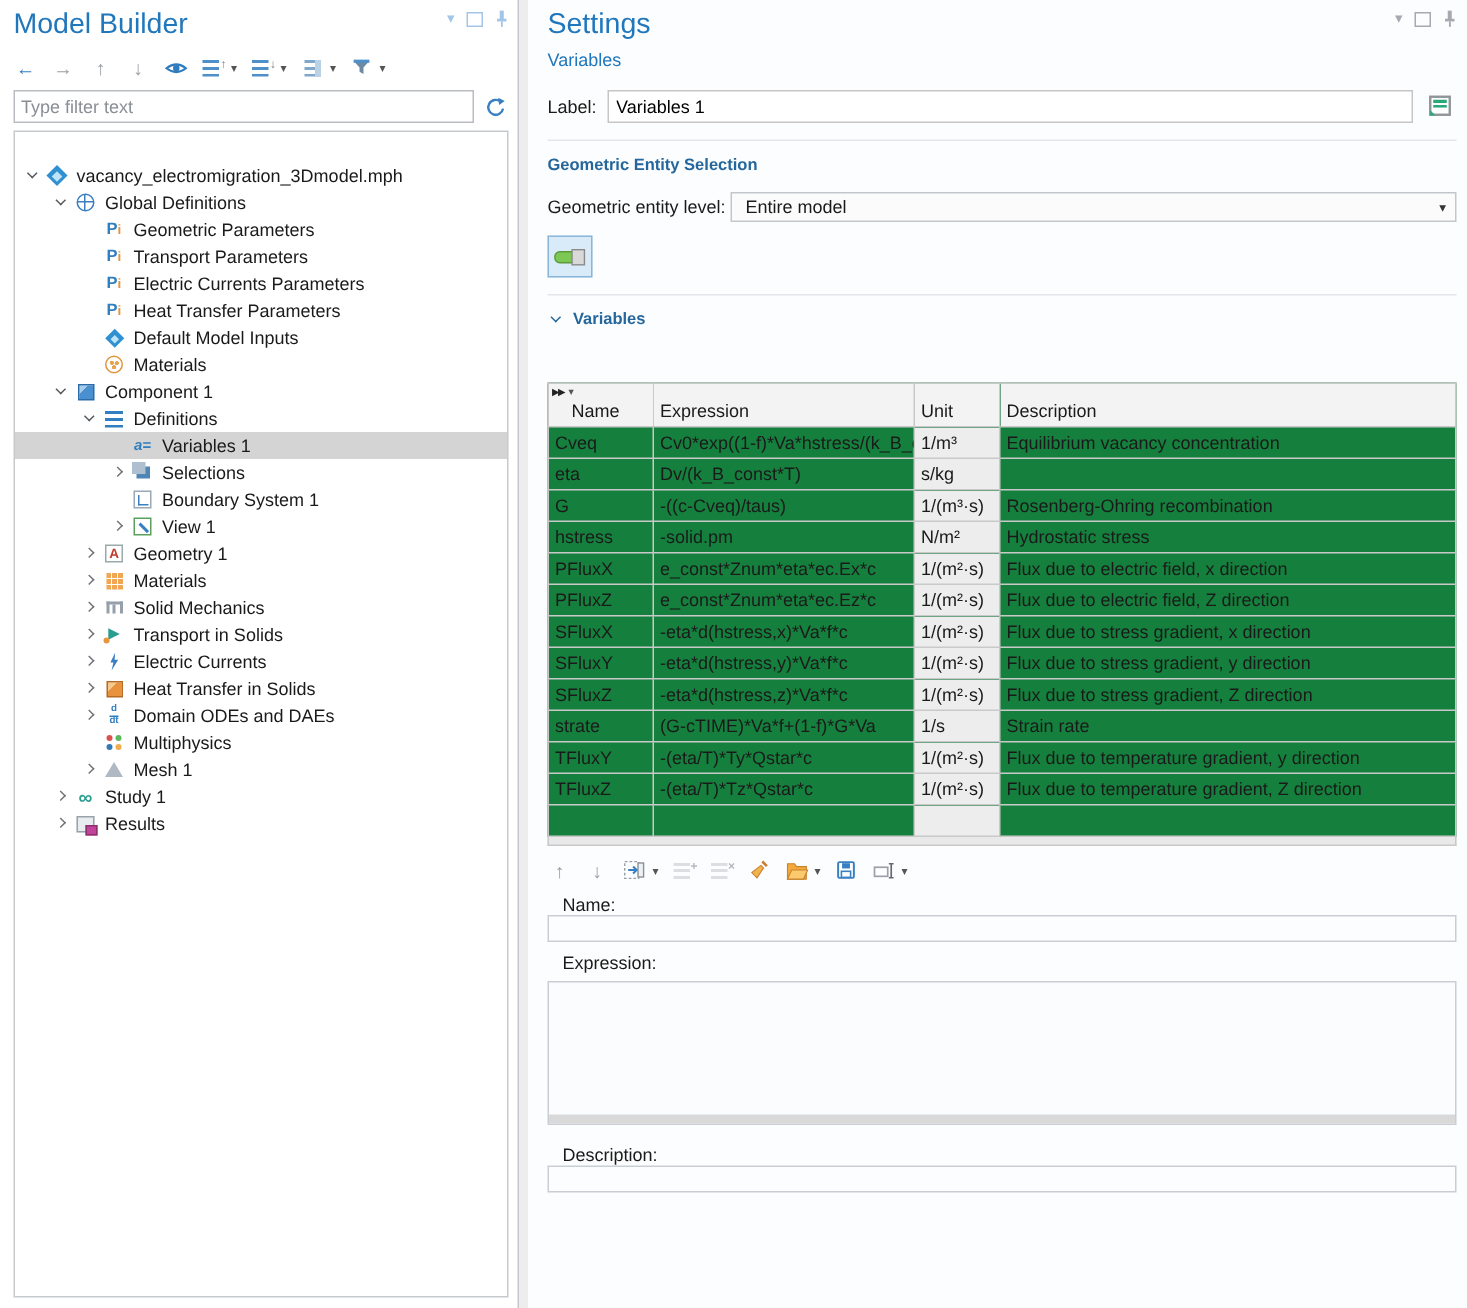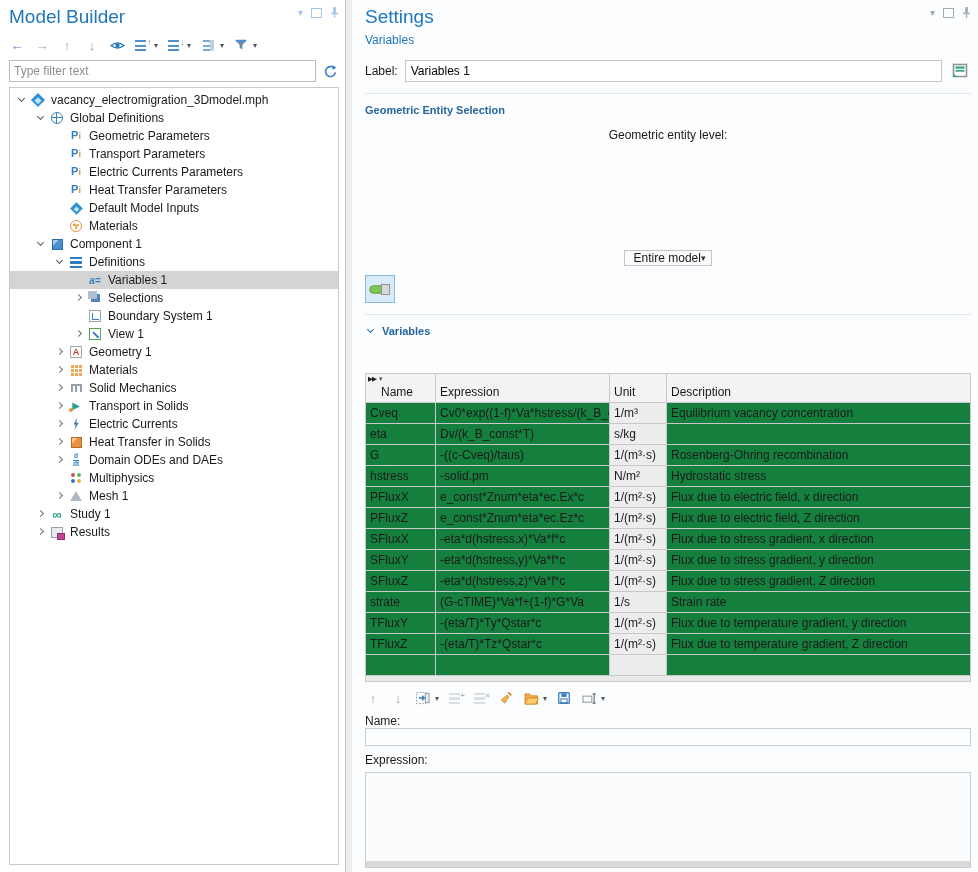--- a/index.html
+++ b/index.html
@@ -36,21 +36,21 @@
   
   .left-panel{position:absolute;left:0;top:0;width:346px;height:872px;background:#fff;
     border-right:1px solid #c4c8cc;box-sizing:border-box;padding:6px 6px 6px 9px;}
   .lp-head{display:flex;justify-content:space-between;align-items:flex-start;height:26px;}
   .mb-toolbar{display:flex;align-items:center;gap:9px;height:22px;margin:2px 0 4px 0;}
   .filter-row{display:flex;align-items:center;gap:5px;}
   .filter-row input{flex:1;height:18px;border:1px solid #b9bdc2;font:12px "Liberation Sans","DejaVu Sans",sans-serif;
     padding:1px 4px;color:#333;background:#fff;outline:none;}
   .filter-row input::placeholder{color:#8a8f94;}
   .refresh{width:18px;height:18px;display:inline-flex;align-items:center;justify-content:center;}
-  .tree{border:1px solid #c6cacd;margin-top:5px;height:778px;background:#fff;padding-top:3px;box-sizing:border-box;overflow:hidden;}
+  .tree{border:1px solid #c6cacd;margin-top:5px;height:778px;background:#fff;padding-top:20px;box-sizing:border-box;overflow:hidden;}
   .tree-row{height:18px;display:flex;align-items:center;white-space:nowrap;cursor:default;}
   .tree-row.sel{background:#d4d4d4;}
   .tree-row .tlabel{margin-left:4px;}
   .chev{width:13px;height:12px;display:inline-block;position:relative;flex:0 0 13px;}
   .chev.col::before{content:"";position:absolute;top:3px;left:3px;width:4px;height:4px;
     border-right:1.4px solid #707478;border-bottom:1.4px solid #707478;transform:rotate(-45deg);}
   .chev.exp::before{content:"";position:absolute;top:2px;left:3px;width:4px;height:4px;
     border-right:1.4px solid #55595d;border-bottom:1.4px solid #55595d;transform:rotate(45deg);}
   .ticon{width:18px;height:16px;display:inline-flex;align-items:center;justify-content:center;flex:0 0 18px;}
   
@@ -103,42 +103,42 @@
     box-sizing:border-box;padding:6px 7px 0 13px;}
   .rp-head{display:flex;justify-content:space-between;align-items:flex-start;height:26px;}
   .subtitle{color:#2077bc;font-size:12px;display:inline-block;margin-top:1px;text-decoration:none;cursor:pointer;}
   .label-row{display:flex;align-items:center;gap:7px;margin-top:13px;}
   .label-row label{flex:0 0 auto;}
   .label-row input{flex:1;height:18px;border:1px solid #c6c6c6;font:12px "Liberation Sans","DejaVu Sans",sans-serif;
     padding:1px 5px;background:#fff;outline:none;}
   .label-side{flex:0 0 22px;height:22px;border:none;background:transparent;display:inline-flex;align-items:center;justify-content:center;padding:0;cursor:default;}
   .sec-head{color:#25679c;font-size:11px;font-weight:bold;margin:10px 0 0 0;display:flex;align-items:center;gap:4px;}
   .sec-head .chev.exp::before{border-color:#25679c;}
-  .gel-row{display:flex;align-items:center;margin-top:12px;flex-direction:column;}
+  .gel-row{display:flex;align-items:center;margin-top:12px;}
   .gel-row label{flex:0 0 122px;}
   .select{flex:1;height:20px;border:1px solid #c3c7cb;background:#fbfbfc;display:flex;align-items:center;
     padding:0 6px 0 9px;box-sizing:border-box;}
   .select .sval{flex:1;}
   .select .scaret{font-size:9px;color:#333;}
   .toggle-btn{width:30px;height:28px;margin-top:9px;background:#d9eaf8;border:1px solid #8ab6d9;
     display:inline-flex;align-items:center;justify-content:center;padding:0;cursor:default;}
   
   table.vars{border-collapse:collapse;width:100%;margin-top:36px;table-layout:fixed;background:#15803d;}
   table.vars th,table.vars td{border:1px solid #c9c9c9;padding:0 4px;overflow:hidden;white-space:nowrap;
     font-size:12px;font-weight:normal;text-align:left;}
   table.vars th{background:#f3f3f3;height:25px;vertical-align:bottom;padding-bottom:3px;}
   table.vars td{height:20px;}
   table.vars td.unit{background:#ededed;}
   th.namehdr{position:relative;}
   th.namehdr .hname{margin-left:11px;}
   .fast{position:absolute;left:2px;top:1px;font-size:6.5px;letter-spacing:-1px;color:#222;}
   .fast i{font-style:normal;font-size:7px;letter-spacing:0;color:#555;margin-left:3px;}
   .table-scroll{height:5px;background:#e9e9e9;border:1px solid #c9c9c9;border-top:none;}
   .vars-toolbar{display:flex;align-items:center;gap:9px;margin-top:7px;height:18px;}
-  .field-label{margin-top:7px;}
+  .field-label{margin-top:7px;margin-left:10px;}
   .field-input{width:100%;height:18px;border:1px solid #c9ced4;background:#fcfdfe;box-sizing:border-box;
     font:12px "Liberation Sans","DejaVu Sans",sans-serif;padding:1px 4px;outline:none;}
   .expr-wrap{position:relative;margin-top:5px;}
   .expr-wrap textarea{width:100%;height:96px;border:1px solid #c9ced4;background:#fafcfe;box-sizing:border-box;
     resize:none;font:12px "Liberation Sans","DejaVu Sans",sans-serif;padding:3px 4px;outline:none;display:block;}
   .expr-wrap::after{content:"";position:absolute;left:1px;right:1px;bottom:1px;height:6px;background:#d9d9d9;}
   .desc-gap{margin-top:13px;}
 </style>
 </head>
 <body>

